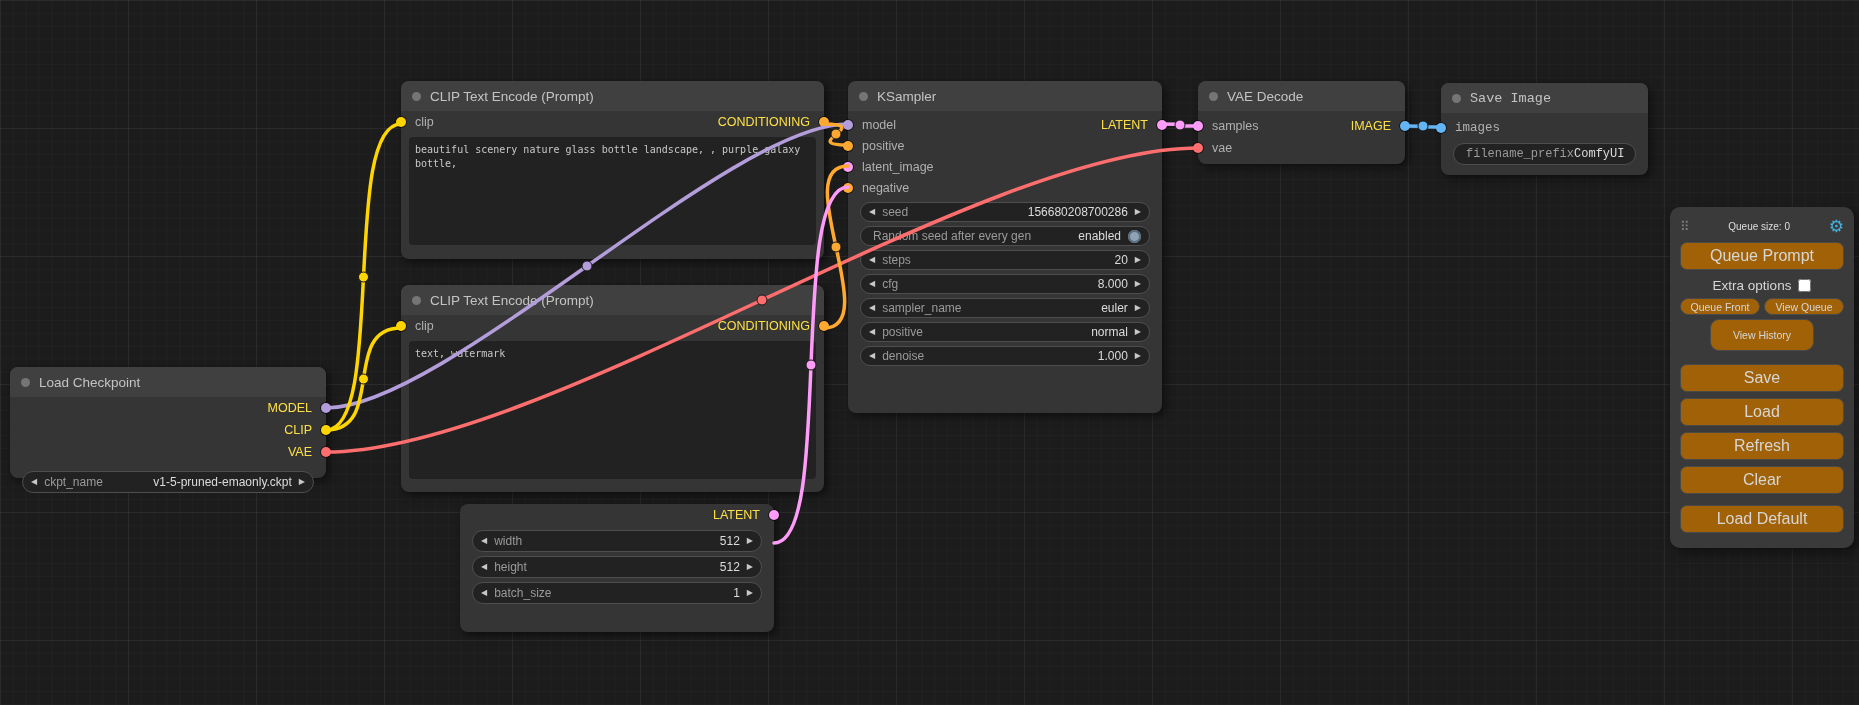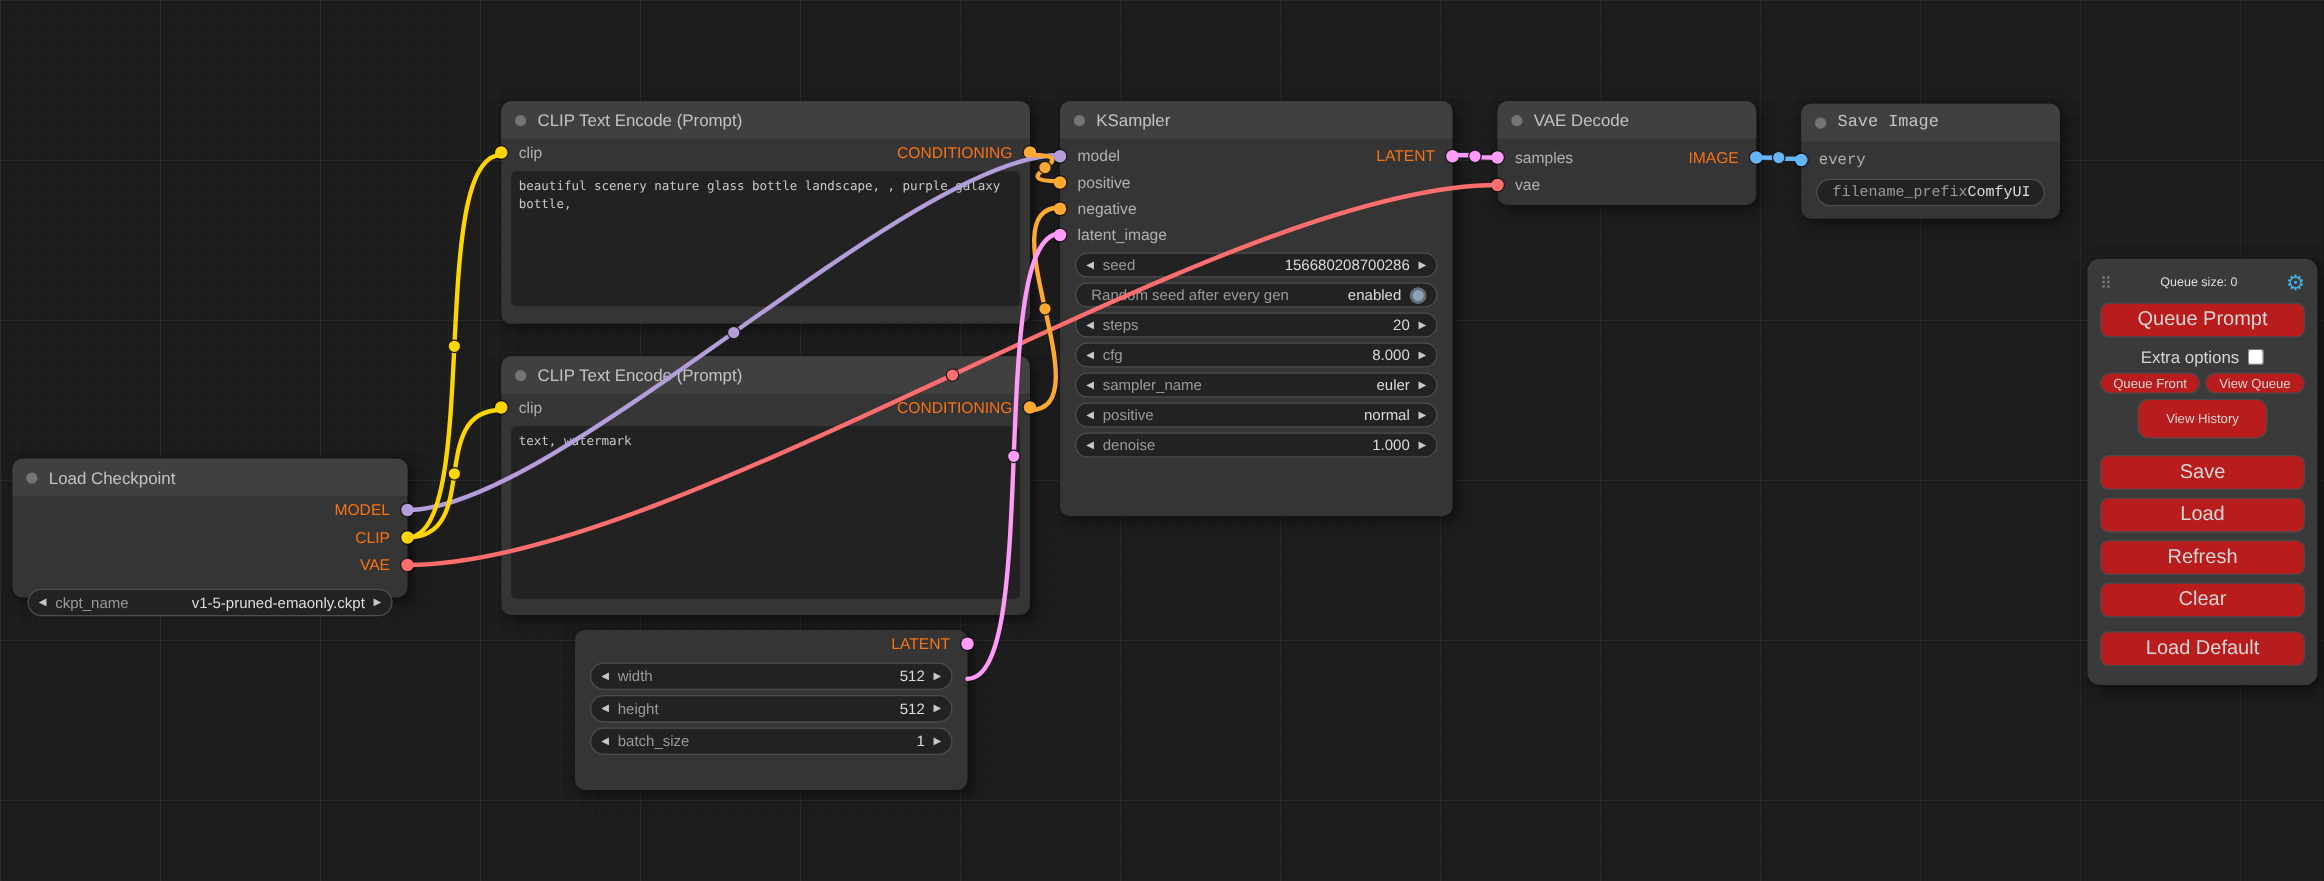--- a/index.html
+++ b/index.html
@@ -26,21 +26,21 @@
     height:30px; display:flex; align-items:center; gap:9px; padding:0 11px;
     background:#404040; border-radius:8px 8px 0 0; color:#c3c3c3;
     font-size:13.5px; white-space:nowrap;
   }
   .collapse-dot { width:9px; height:9px; border-radius:50%; background:#757575; flex:0 0 auto; }
 
   .slot-row { position:relative; height:22px; }
   .slot-row.h21 { height:21px; }
   .slot-label { position:absolute; top:50%; transform:translateY(-50%); font-size:12.5px; white-space:nowrap; }
   .in-label  { left:14px;  color:#b0b0b0; }
-  .out-label { right:14px; color:#f97316; }
+  .out-label { right:14px; color:#fde047; }
   .slot-dot {
     position:absolute; top:50%; transform:translateY(-50%);
     width:10px; height:10px; border-radius:50%;
     box-shadow:0 0 0 1px rgba(0,0,0,0.55);
   }
   .slot-dot.in  { left:-5px; }
   .slot-dot.out { right:-5px; }
   .dot-model { background:#B39DDB; }
   .dot-clip  { background:#FFD500; }
   .dot-vae   { background:#FF6E6E; }
@@ -98,21 +98,21 @@
   .menu {
     position:absolute; left:1670px; top:207px; width:184px; z-index:40;
     background:#3a3a3a; border-radius:10px; box-shadow:4px 4px 12px rgba(0,0,0,0.5);
     padding:6px 10px 12px 10px; display:flex; flex-direction:column; color:#e0e0e0;
   }
   .menu-header { display:flex; align-items:center; height:26px; }
   .drag-handle { color:#7a7a7a; font-size:13px; cursor:grab; }
   .queue-size { flex:1; text-align:center; font-size:10px; color:#dedede; }
   .gear { color:#41b1e1; font-size:17px; line-height:1; cursor:pointer; }
   .btn {
-    background:#b91c1c; border:1px solid #4a4a4a; color:#d6d6d6; border-radius:7px;
+    background:#a16207; border:1px solid #4a4a4a; color:#d6d6d6; border-radius:7px;
     font-family:inherit; cursor:pointer;
   }
   .btn-big { height:28px; font-size:16px; margin:3px 0; }
   .extra-row { display:flex; align-items:center; justify-content:center; gap:7px; height:24px; font-size:13.5px; color:#d6d6d6; }
   .extra-row input { width:13px; height:13px; }
   .small-row { display:flex; gap:4px; margin-top:1px; }
   .btn-small { flex:1; height:17px; font-size:10.5px; border-radius:9px; padding:0; }
   .btn-history { width:104px; height:32px; font-size:10.5px; border-radius:9px; align-self:center; margin-top:4px; }
   .btn-gap { margin-top:13px; }
   .btn-default { margin-top:8px; }
@@ -211,26 +211,26 @@
         <span class="slot-dot in dot-model"></span>
         <span class="slot-label in-label">model</span>
         <span class="slot-label out-label">LATENT</span>
         <span class="slot-dot out dot-latent"></span>
       </div>
       <div class="slot-row h21">
         <span class="slot-dot in dot-cond"></span>
         <span class="slot-label in-label">positive</span>
       </div>
       <div class="slot-row h21">
+        <span class="slot-dot in dot-latent"></span>
+        <span class="slot-label in-label">latent_image</span>
+      </div>
+      <div class="slot-row h21">
         <span class="slot-dot in dot-cond"></span>
         <span class="slot-label in-label">negative</span>
-      </div>
-      <div class="slot-row h21">
-        <span class="slot-dot in dot-latent"></span>
-        <span class="slot-label in-label">latent_image</span>
       </div>
     </div>
     <div class="widget h20">
       <span class="arrow">◀</span>
       <span class="wlabel">seed</span>
       <span class="wvalue">156680208700286</span>
       <span class="arrow">▶</span>
     </div>
     <div class="widget h20 no-arrows">
       <span class="wlabel">Random seed after every gen</span>
@@ -288,21 +288,21 @@
   </div>
 
   <div class="node" id="node-save">
     <div class="node-title">
       <span class="collapse-dot"></span>
       <span>Save Image</span>
     </div>
     <div class="spacer4"></div>
     <div class="slot-row">
       <span class="slot-dot in dot-image"></span>
-      <span class="slot-label in-label">every</span>
+      <span class="slot-label in-label">images</span>
     </div>
     <div class="widget no-arrows">
       <span class="wlabel">filename_prefix</span>
       <span class="wvalue">ComfyUI</span>
     </div>
   </div>
 
   <svg class="wires" width="1859" height="705" viewBox="0 0 1859 705">
     <path class="w model" d="M 326 408 C 446 408 728 124 848 124"></path>
     <path class="w clip" d="M 326 430 C 386 430 341 124 401 124"></path>

